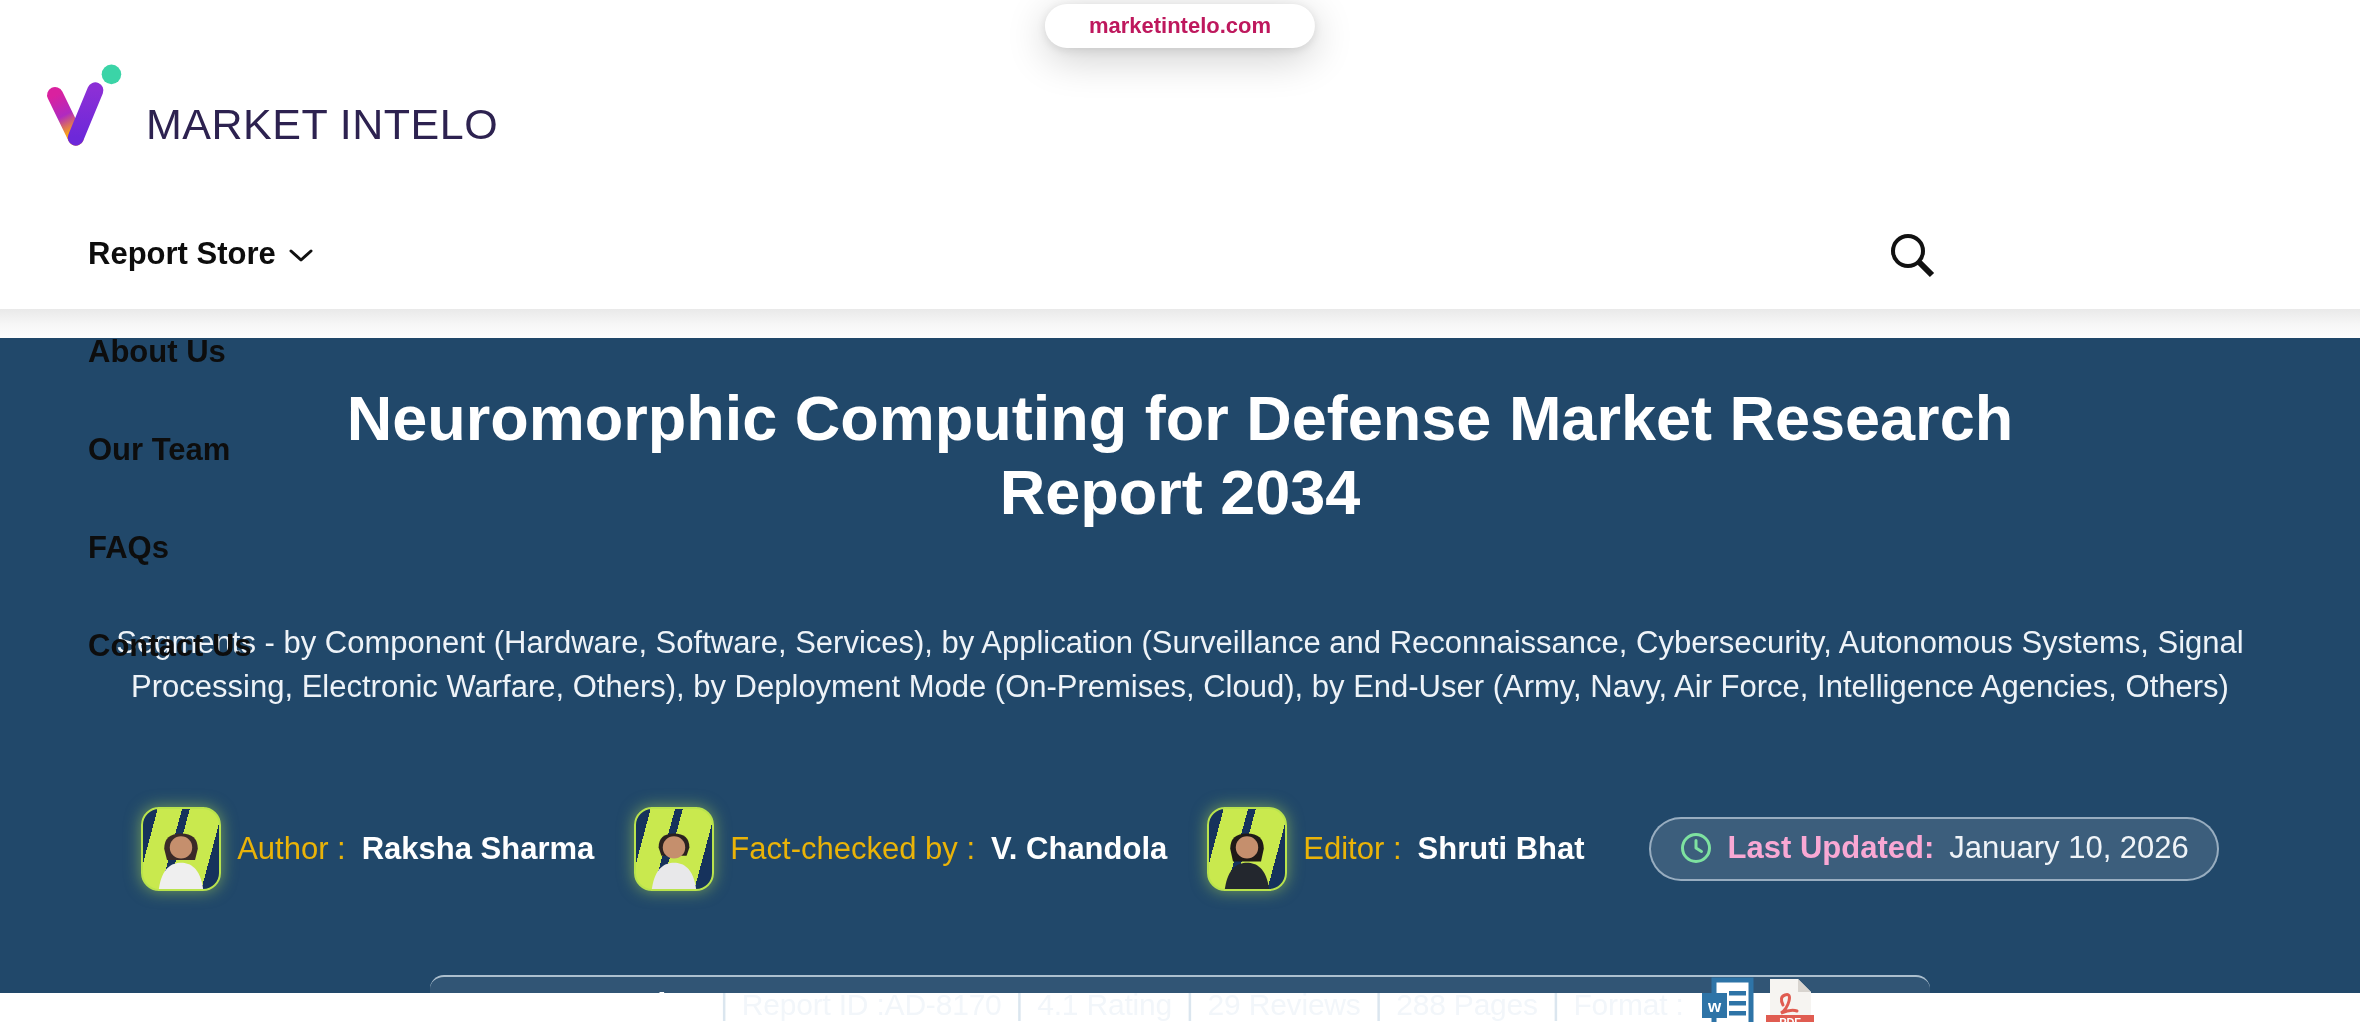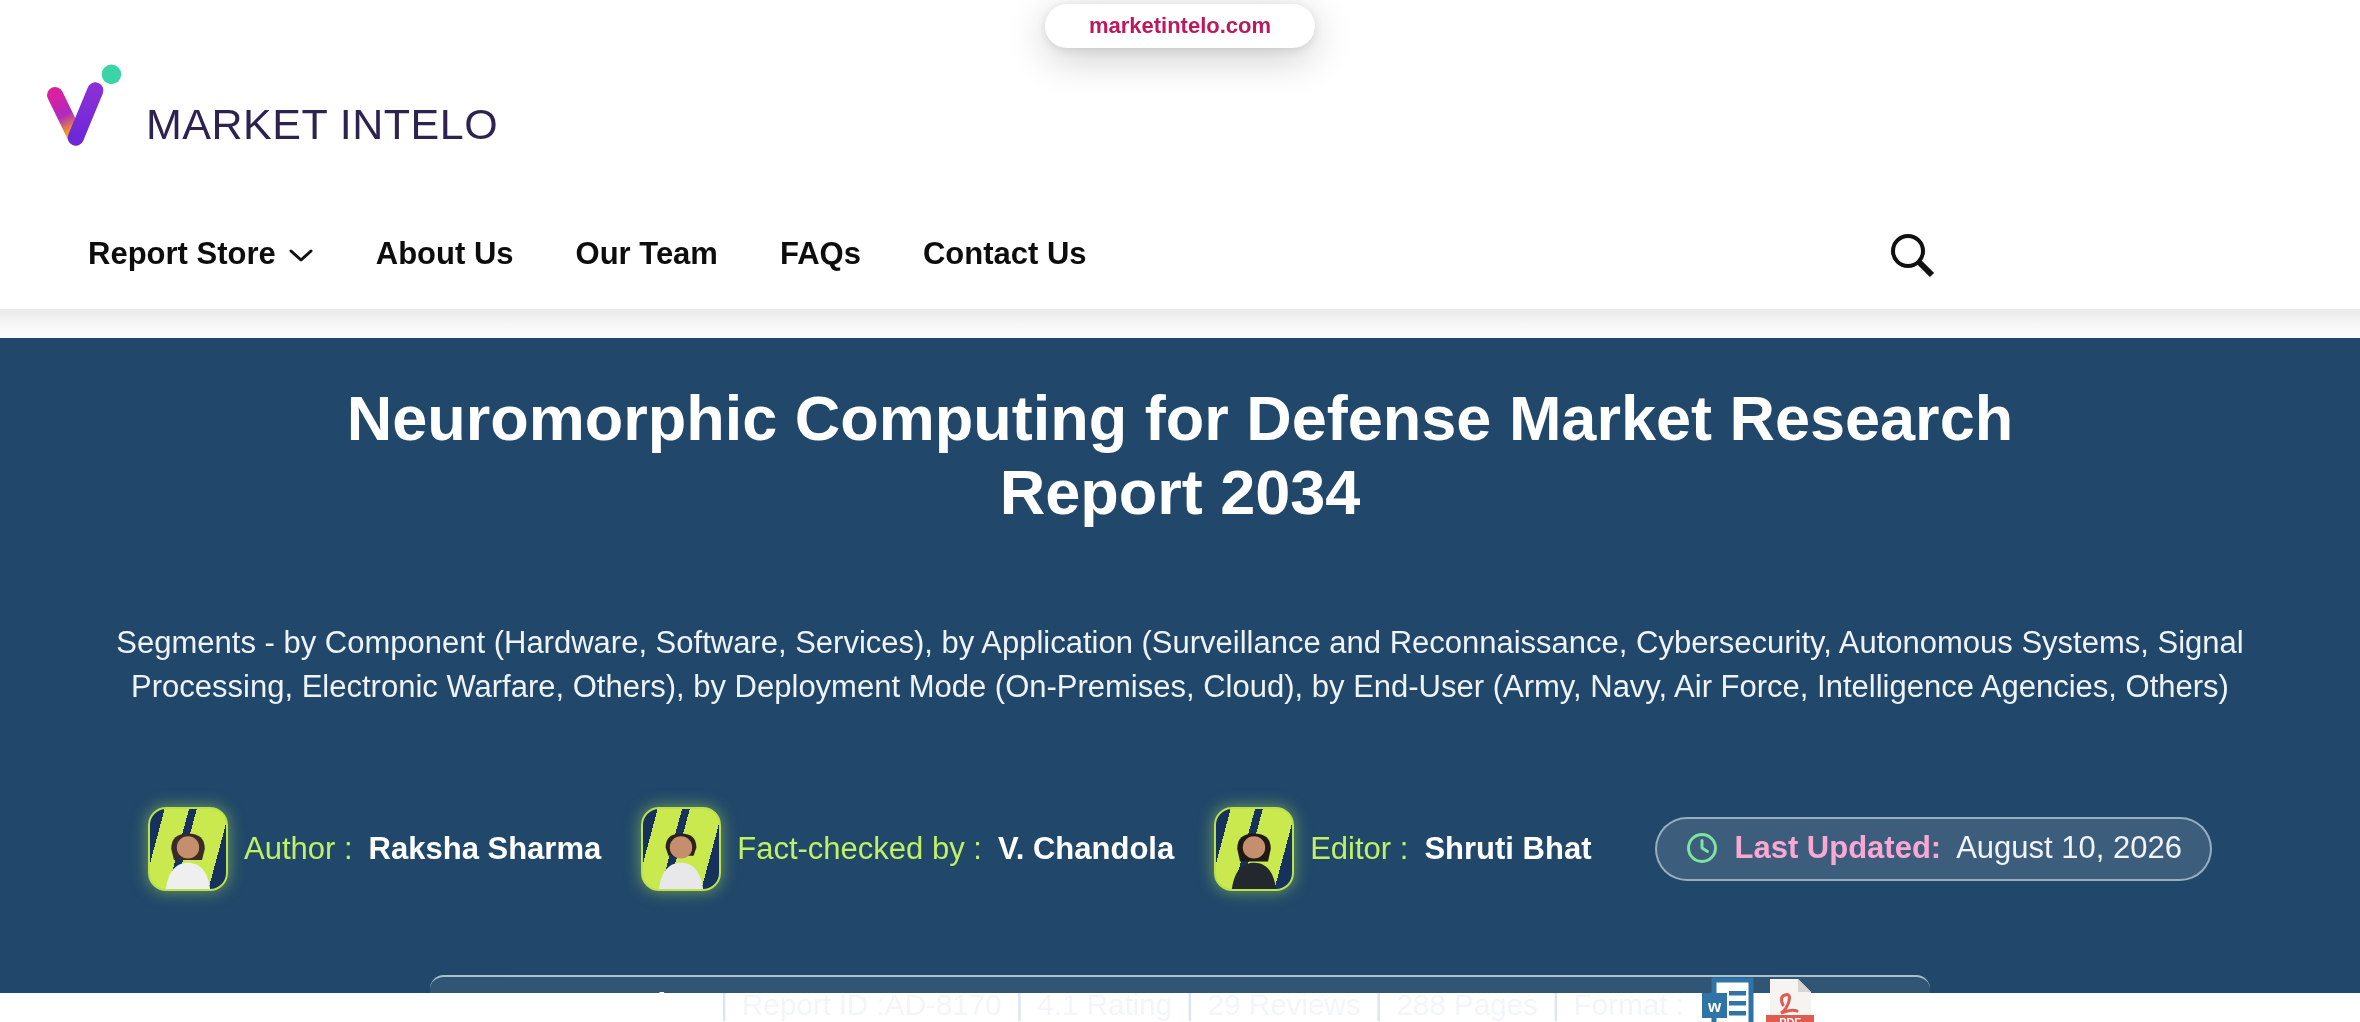--- a/index.html
+++ b/index.html
@@ -14,34 +14,34 @@
     box-shadow:0 10px 42px rgba(0,0,0,0.20), 0 2px 10px rgba(0,0,0,0.10);
   }
 
   
   header { position:relative; height:338px; background:#ffffff; }
   .header-band { height:29px; background:linear-gradient(180deg,#e9e9e9 0%,#f7f7f7 55%,#fdfdfd 100%); }
 
   .logo { position:absolute; left:40px; top:64px; display:flex; align-items:flex-end; gap:16px; cursor:pointer; }
   .brand-text { font-size:43px; font-weight:400; color:#2d2250; letter-spacing:0.5px; line-height:1; padding-bottom:14px; }
 
-  nav { position:absolute; left:88px; top:236px; display:flex; align-items:flex-end; gap:62px; }
+  nav { position:absolute; left:88px; top:236px; display:flex; align-items:flex-start; gap:62px;flex-direction:column; }
   .nav-item { display:flex; align-items:center; gap:12px; font-size:31px; font-weight:700; color:#0d0d0d; cursor:pointer; white-space:nowrap; }
 
   .search-btn { position:absolute; left:1880px; top:224px; width:66px; height:66px; display:flex; align-items:center; justify-content:center; cursor:pointer; background:none; border:none; }
 
   
   .hero { height:655px; background:#21486a; display:flex; flex-direction:column; align-items:center; color:#fff;gap:44px; }
   .hero-title { margin-top:44px; text-align:center; font-size:63px; font-weight:700; line-height:1.17; color:#ffffff; }
   .hero-title span { display:block; }
   .segments { margin-top:48px; max-width:2180px; text-align:center; font-size:31px; font-weight:400; line-height:1.42; color:#eef3f8; }
 
   .authors-row { margin-top:54px; display:flex; align-items:center; gap:40px; }
   .author { display:flex; align-items:center; gap:16px; font-size:31px; white-space:nowrap; }
-  .author .label { font-weight:400; color:#bef264; }
+  .author .label { font-weight:400; color:#eab308; }
   .author .name { font-weight:700; color:#ffffff; }
 
   .avatar {
     width:80px; height:84px; border-radius:18px; overflow:hidden; flex:0 0 auto; position:relative;
     border:2px solid #b9e34d; box-shadow:0 0 16px rgba(185,227,77,0.55);
     background:linear-gradient(105deg,#16325c 0%,#16325c 15%,#c9e94e 15%,#c9e94e 40%,#16325c 40%,#16325c 48%,#c9e94e 48%,#c9e94e 82%,#16325c 82%,#16325c 100%);
   }
   .avatar svg { position:absolute; left:50%; bottom:-2px; transform:translateX(-50%); }
 
   .updated-pill {
@@ -180,21 +180,21 @@
     </div>
 
     <div class="updated-pill">
       <span style="display:flex;">
         <svg width="34" height="34" viewBox="0 0 34 34">
           <circle cx="17" cy="17" r="13.5" fill="none" stroke="#7ee2a0" stroke-width="3"></circle>
           <polyline points="17,9.5 17,17 22.5,20.5" fill="none" stroke="#7ee2a0" stroke-width="3" stroke-linecap="round" stroke-linejoin="round"></polyline>
         </svg>
       </span>
       <span class="updated-label">Last Updated:</span>
-      <span class="updated-date">August 10, 2026</span>
+      <span class="updated-date">January 10, 2026</span>
     </div>
   </div>
 
   <div class="meta-bar">
     <span class="meta-status">Upcoming</span>
     <span class="meta-sep">|</span>
     <span>Report ID :AD-8170</span>
     <span class="meta-sep">|</span>
     <span>4.1 Rating</span>
     <span class="meta-sep">|</span>

